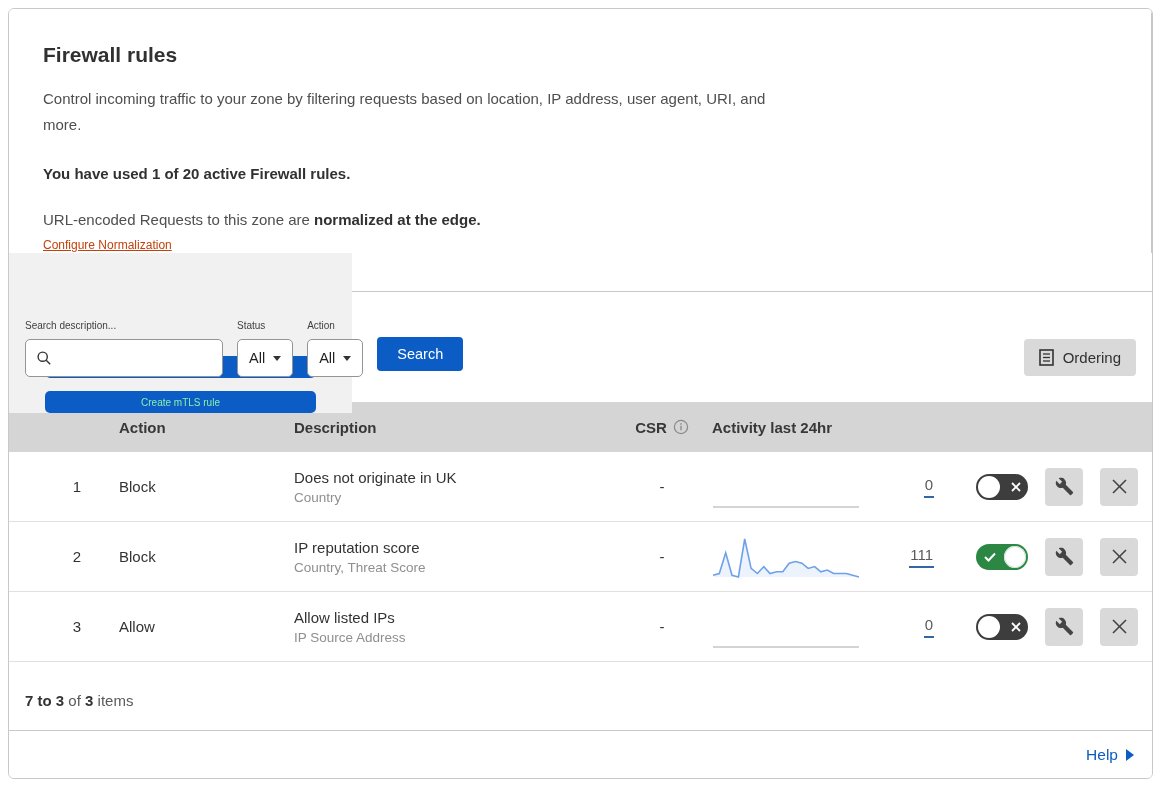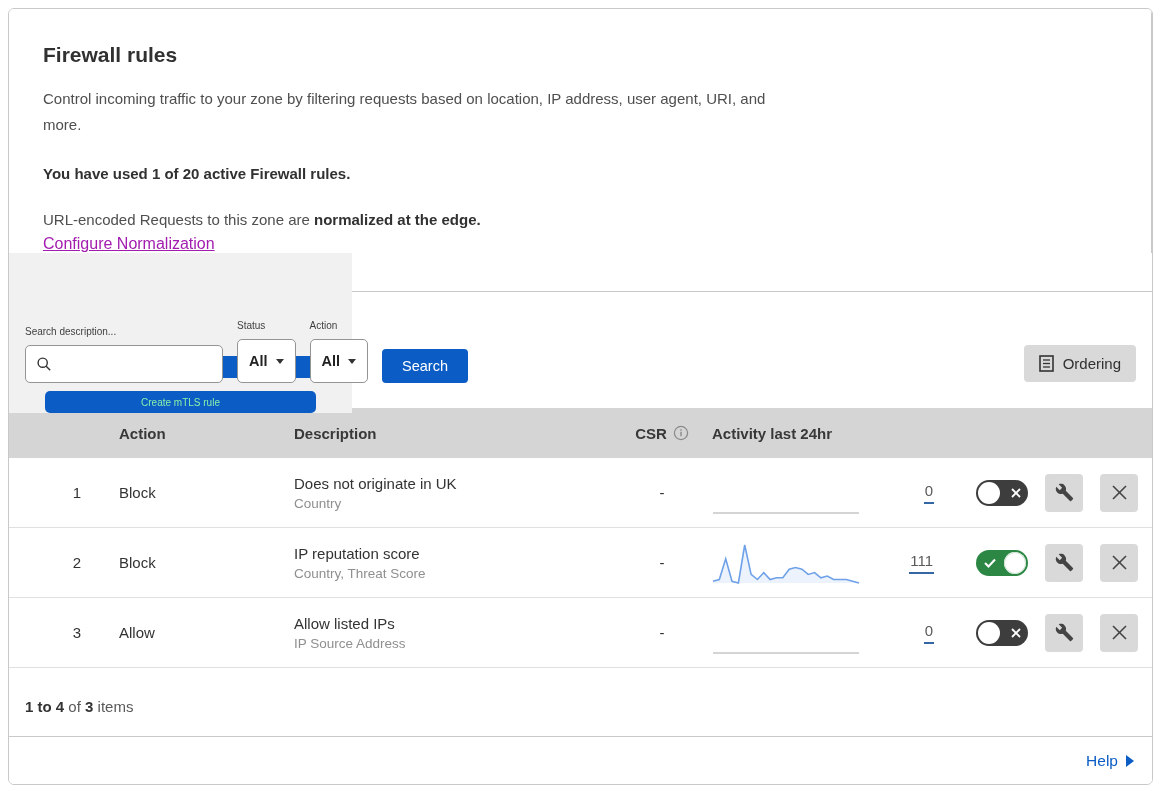--- a/index.html
+++ b/index.html
@@ -26,21 +26,21 @@
     flex: 1;
     background: #fff;
     border-right: 1px solid #c9c9c9;
     padding: 34px 40px 0 34px;
   }
   .page-title { font-size: 21px; font-weight: 600; color: #313131; margin: 0 0 19px; }
   .desc { font-size: 15px; color: #4f4f4f; line-height: 26px; margin: 0 0 27px; max-width: 740px; }
   .usage { font-size: 15px; font-weight: 700; color: #313131; margin: 0 0 29px; }
   .norm { font-size: 15px; color: #4f4f4f; margin: 0 0 7px; }
   .norm b { color: #313131; }
-  .link { color: #a21caf; text-decoration: underline; font-size: 16px; cursor: pointer; }
+  .link { color: #c2410c; text-decoration: underline; font-size: 12px; cursor: pointer; }
   .cta-panel {
     width: 343px;
     background: #f1f1f1;
     padding-top: 103px;
     display: flex;
     flex-direction: column;
     align-items: center;
     gap: 13px;
   }
   .btn-primary {
@@ -66,28 +66,28 @@
   .field { display: flex; flex-direction: column; gap: 8px; }
   .field-label { font-size: 10px; color: #3f3f3f; }
   .search-box {
     width: 198px; height: 38px;
     border: 1px solid #949494; border-radius: 5px;
     display: flex; align-items: center; gap: 8px;
     padding: 0 10px; background: #fff;
   }
   .search-input { border: none; outline: none; flex: 1; min-width: 0; font-size: 14px; font-family: inherit; }
   .select {
-    height: 44px; border: 1px solid #949494; border-radius: 5px;
+    height: 38px; border: 1px solid #949494; border-radius: 5px;
     display: flex; align-items: center; gap: 8px;
     padding: 0 11px; font-size: 14.5px; color: #222;
-    background: #fff; cursor: pointer; font-family: inherit; font-weight: bold;
+    background: #fff; cursor: pointer; font-family: inherit;
   }
   .caret { width: 0; height: 0; border-left: 4.5px solid transparent; border-right: 4.5px solid transparent; border-top: 5.5px solid #333; }
   .btn-search {
-    height: 34px; padding: 0 20px; margin-bottom: 0;
+    height: 34px; padding: 0 20px; margin-bottom: 6px;
     background: #0b5cc4; color: #fff; border: none; border-radius: 4px;
     font-size: 14.5px; font-family: inherit; cursor: pointer;
   }
   .spacer { flex: 1; }
   .btn-ordering {
     height: 37px; padding: 0 15px; margin-bottom: 1px;
     background: #d9d9d9; border: none; border-radius: 4px;
     font-size: 15px; color: #313131;
     display: flex; align-items: center; gap: 9px;
     font-family: inherit; cursor: pointer;
@@ -355,21 +355,21 @@
                 <line x1="2" y1="2" x2="15" y2="15" stroke="#444" stroke-width="1.6"></line>
                 <line x1="15" y1="2" x2="2" y2="15" stroke="#444" stroke-width="1.6"></line>
               </svg>
         </span>
       </button>
     </div>
   </div>
 </div>
 
   <div class="footer-items">
-    <b>1 to 4</b><span> of </span><b>3</b><span> items</span>
+    <b>7 to 3</b><span> of </span><b>3</b><span> items</span>
   </div>
   <div class="help-row">
     <span class="help-link">
       <span>Help</span>
       <span class="help-arrow"></span>
     </span>
   </div>
 </div>
 
 </body></html>

